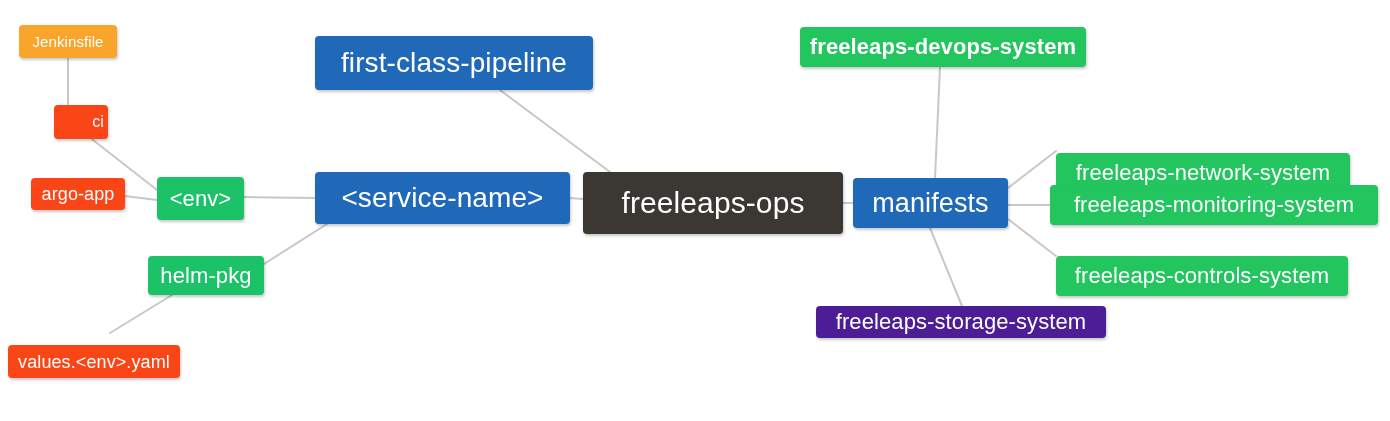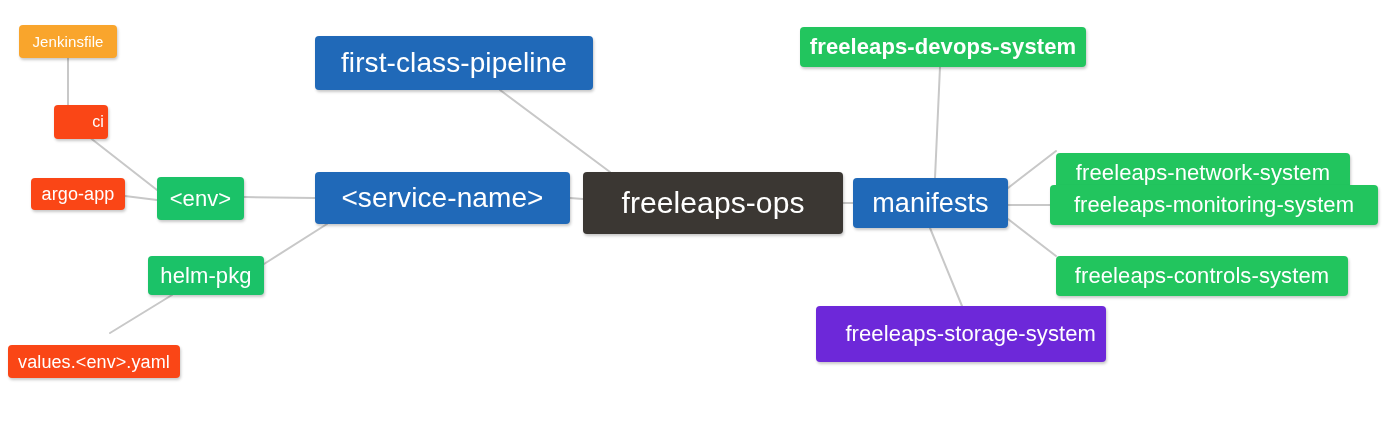--- a/index.html
+++ b/index.html
@@ -99,17 +99,17 @@
       </div>
       <div class="node" style="left: 1056px; top: 111px; width: 294px; height: 40px; background: rgb(34, 197, 94); font-size: 22px; margin-top: 42px;">
         <span class="node-label">freeleaps-network-system</span>
       </div>
       <div class="node" style="left: 1050px; top: 185px; width: 328px; height: 40px; background: rgb(34, 197, 94); font-size: 22px;">
         <span class="node-label">freeleaps-monitoring-system</span>
       </div>
       <div class="node" style="left: 1056px; top: 256px; width: 292px; height: 40px; background: rgb(34, 197, 94); font-size: 22px; text-align: center;">
         <span class="node-label">freeleaps-controls-system</span>
       </div>
-      <div class="node" style="left: 816px; top: 306px; width: 290px; height: 56px; background: #6d28d9; font-size: 22px; justify-content: flex-end;">
+      <div class="node" style="left: 816px; top: 306px; width: 290px; height: 32px; background: #4c1d95; font-size: 22px;">
         <span class="node-label">freeleaps-storage-system</span>
       </div>
     </div>
 </div>
 
 </body></html>

